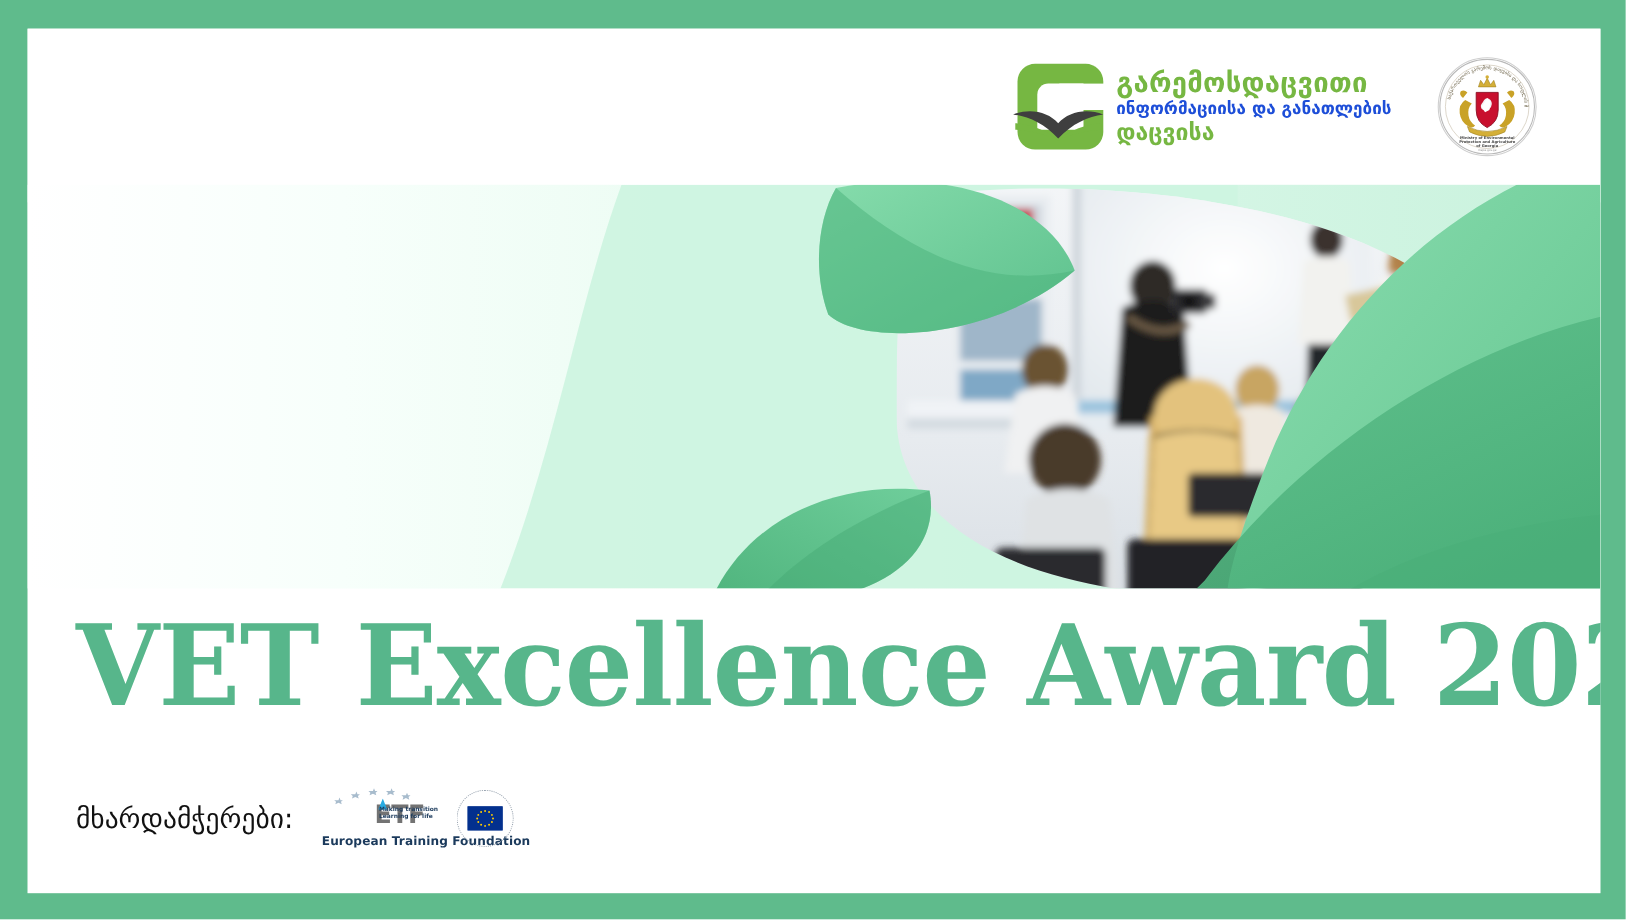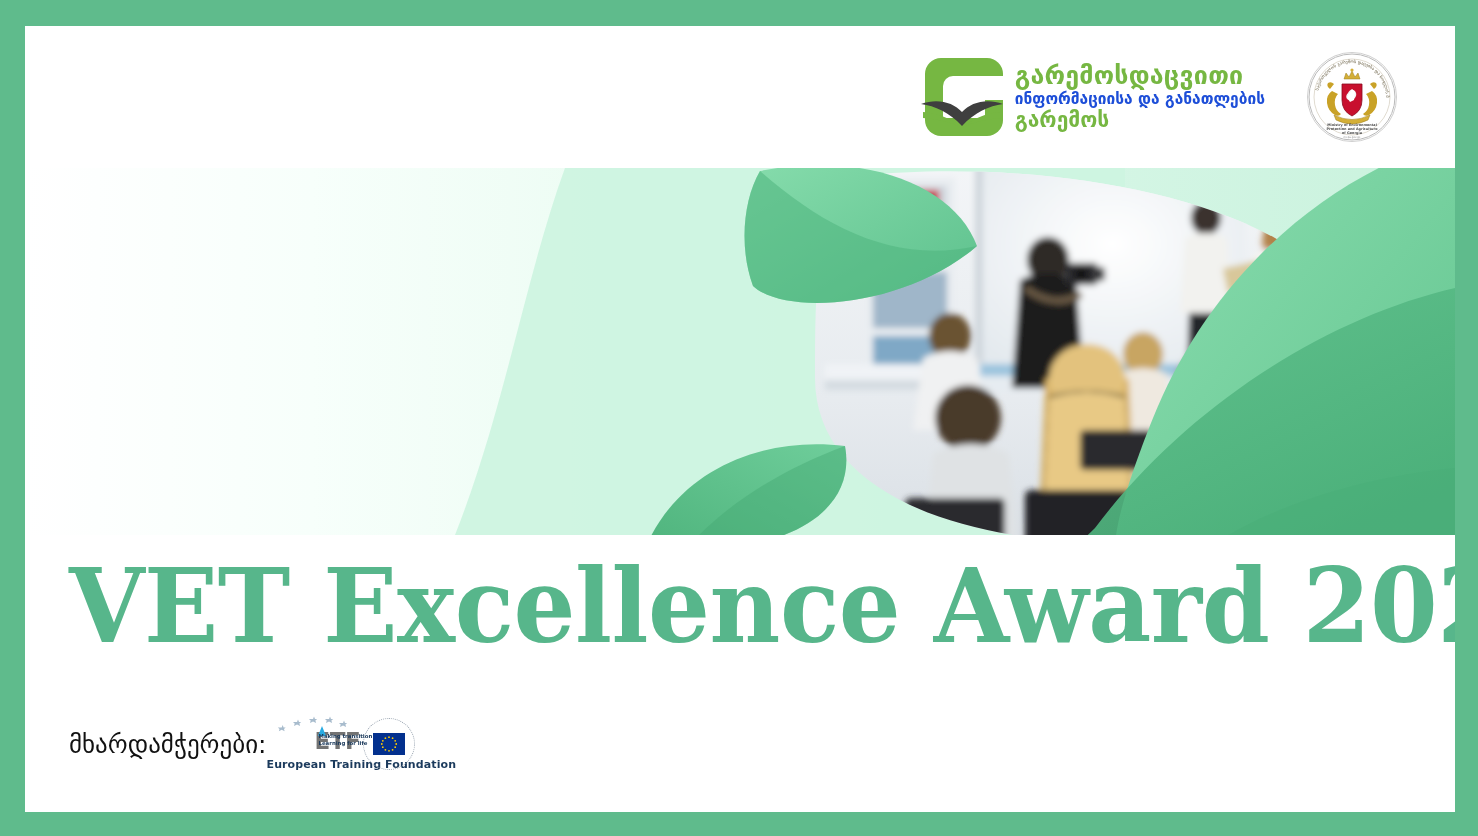--- a/index.html
+++ b/index.html
@@ -156,20 +156,21 @@
     letter-spacing: -0.5px;
   }
 
   
   .supporters {
     position: absolute;
     left: 44px;
     top: 690px;
     display: flex;
     align-items: center;
+    gap: 26px;
   }
   .sup-label {
     font-size: 25px;
     color: #111111;
     font-weight: 400;
     white-space: nowrap;
   }
   .etf-logo {
     position: relative;
     width: 96px;
@@ -252,21 +253,21 @@
             </svg>
             <svg style="position:absolute;right:-2px;top:30px;width:36px;height:16px" viewBox="0 0 36 16" xmlns="http://www.w3.org/2000/svg" aria-hidden="true">
               <rect x="0" y="1" width="34" height="2.4" fill="#ffffff"></rect>
               <rect x="0" y="6" width="34" height="2.4" fill="#ffffff"></rect>
               <rect x="0" y="11" width="34" height="2.4" fill="#ffffff"></rect>
             </svg>
           </div>
           <div class="eiec-text">
             <div class="eiec-l1">გარემოსდაცვითი</div>
             <div class="eiec-l2">ინფორმაციისა და განათლების</div>
-            <div class="eiec-l3">გარემოს</div>
+            <div class="eiec-l3">დაცვისა</div>
           </div>
         </div>
 
         <div class="seal">
           <svg viewBox="0 0 88 88" width="88" height="88" xmlns="http://www.w3.org/2000/svg" aria-hidden="true">
             <circle cx="44" cy="44" r="43" fill="#ffffff" stroke="#b9b9b9" stroke-width="1"></circle>
             <circle cx="44" cy="44" r="38" fill="none" stroke="#d8d2c4" stroke-width="0.8"></circle>
             <path id="sealArc" d="M 10 44 A 34 34 0 0 1 78 44" fill="none"></path>
             <text font-size="4.4" fill="#6b6146" font-family="DejaVu Sans, sans-serif">
               <textPath href="#sealArc" startOffset="6%">საქართველოს გარემოს დაცვისა და სოფლის მეურნეობის სამინისტრო</textPath>

